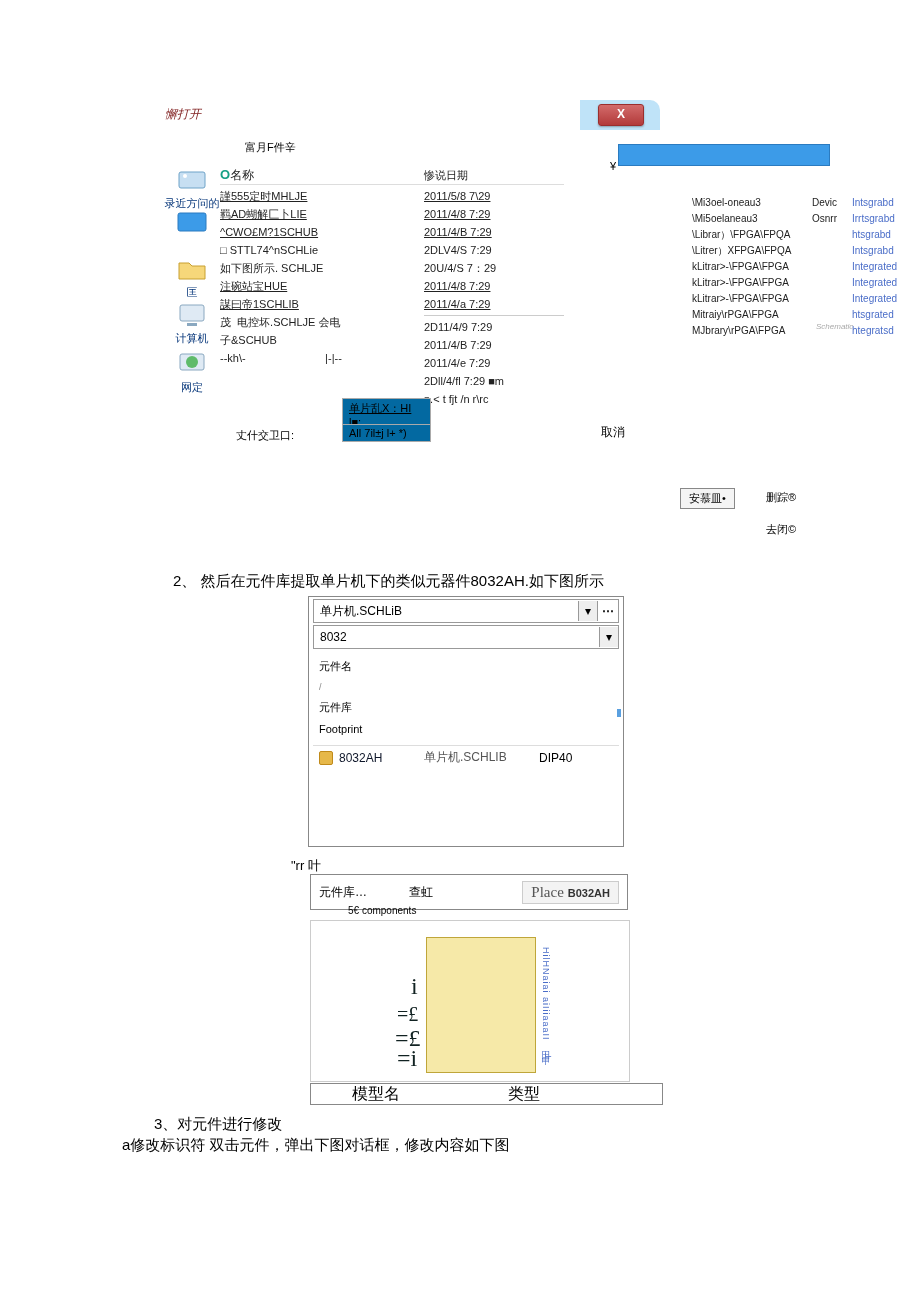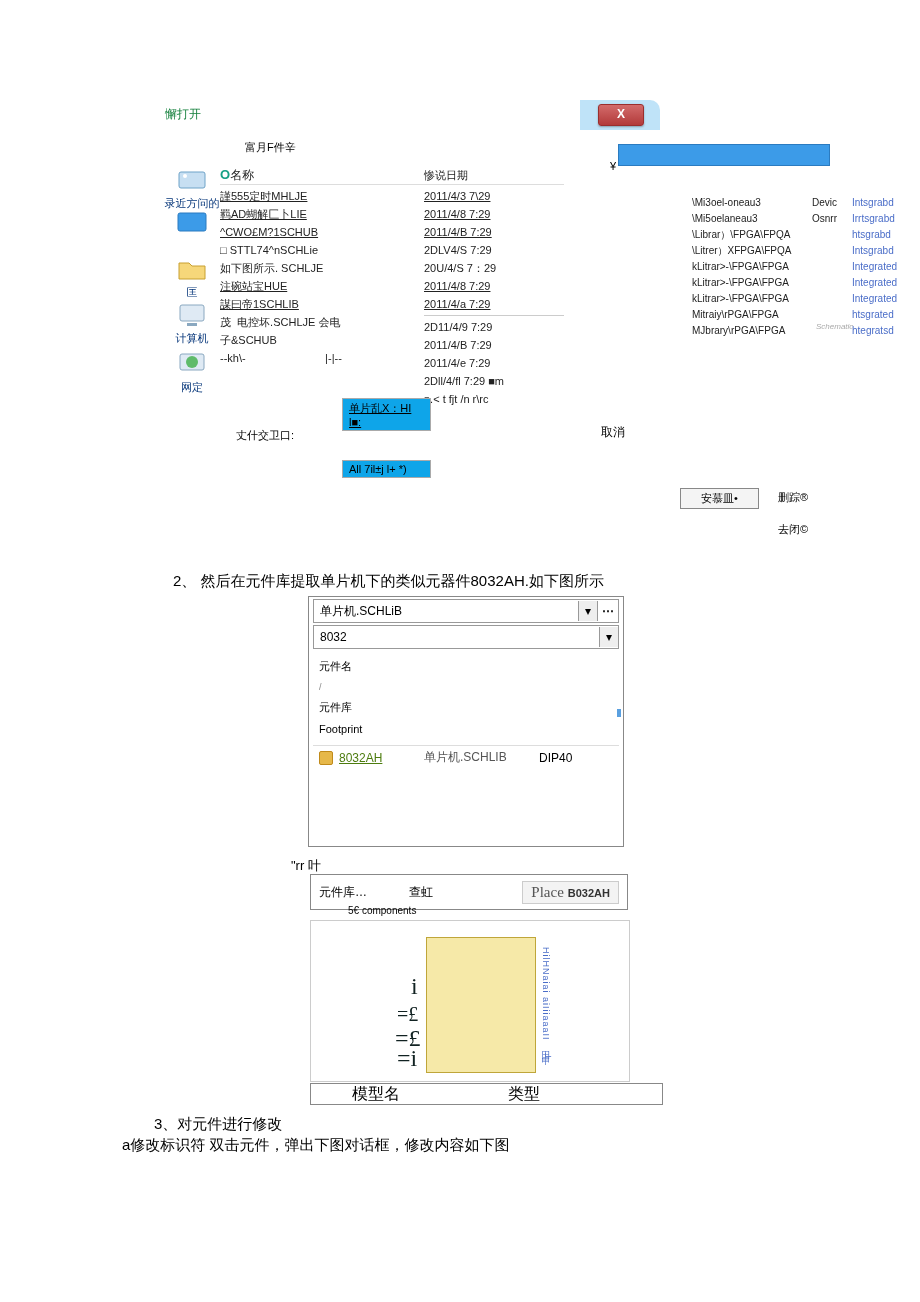--- a/index.html
+++ b/index.html
@@ -14,22 +14,23 @@
   .page {
     position: relative;
     width: 920px;
     min-height: 1302px;
   }
   
   .open-title {
     position: absolute;
     left: 165px;
     top: 106px;
-    color: #15803d;
-    font-size: 12px;
+    color: #7f1d1d;
+    font-size: 12px;
+    font-style: italic;
   }
   .open-sub {
     position: absolute;
     left: 245px;
     top: 140px;
     font-size: 11px;
   }
   .close-x {
     position: absolute;
     left: 598px;
@@ -109,26 +110,26 @@
   }
   .dates .hdr { border-bottom:1px solid #ddd; margin-bottom:2px;}
   .dates .u { text-decoration: underline;}
   .dates .sep { border-top:1px solid #ccc; margin-top:2px; padding-top:2px;}
   
   .combo {
     position: absolute;
     border: 1px solid #aaa;
     font-size: 11px;
     padding: 2px 6px;
-    background: #0ea5e9;
+    background: #0369a1;
     text-decoration: underline;
   }
   .open-lbl1 { position:absolute; left:236px; top:428px; font-size:11px;}
   .combo1 { left:342px; top:398px; width:75px;}
-  .combo2 { left:342px; top:424px; width:75px; text-decoration:none;margin-top:36px;}
+  .combo2 { left:342px; top:424px; width:75px; text-decoration:none;}
   .cancel-btn {
     position: absolute;
     left: 601px; top: 424px;
     font-size: 12px;
   }
   
   .lib-list {
     position: absolute;
     left: 667px; top: 195px;
     font-size: 10px;
@@ -137,21 +138,21 @@
     margin-left: 25px;
   }
   .lib-list div span.c1 { display:inline-block; width:120px;}
   .lib-list div span.c2 { display:inline-block; width:40px;}
   .lib-list .blue { color:#4a6dc8;}
   .stamp { position:absolute; left:816px; top:322px; font-size:8px; color:#aaa; font-style:italic;}
   
   .ubtn {
     position: absolute;
     border: 1px solid #888;
-    padding: 2px 20px;
+    padding: 2px 8px;
     font-size: 11px;
     background: #f4f4f4;
   }
   .ubtn1 { left:680px; top:488px;}
   .ubtn2 { left:758px; top:488px; border:none; background:none;}
   .ubtn3 { left:758px; top:520px; border:none; background:none;}
   
   .step {
     position: absolute;
     font-size: 15px;
@@ -188,21 +189,21 @@
   .lp-list {
     margin: 0 4px;
     height: 100px;
     border-top:1px solid #ddd;
   }
   .lp-list .row { display:flex; padding:3px 6px; align-items:center;}
   .lp-list .ic {
     width:12px; height:12px; background:#e6b84a; border:1px solid #c08a1a;
     margin-right:6px; border-radius:2px;
   }
-  .lp-list .c1 { width:85px; color:#4d7c0f;text-decoration:underline;}
+  .lp-list .c1 { width:85px; color:#0f172a;}
   .lp-list .c2 { width:115px; color:#555;}
   .tiny-blue { position:absolute; left:617px; top:709px; width:4px; height:8px; background:#5aa0e0;}
 
   .rrleaf { position:absolute; left:291px; top:857px; font-size:13px;}
   .actionbar {
     position: absolute;
     left: 310px; top: 874px;
     width: 318px;
     height: 36px;
     border: 1px solid #888;
@@ -318,21 +319,21 @@
       <div class="first-u">注碗站宝HUE</div>
       <div class="first-u">謀曰帝1SCHLIB</div>
       <div></div>
       <div>茂  电控坏.SCHLJE 会电</div>
       <div>子&amp;SCHUB</div>
       <div></div>
       <div>--kh\-                          |-|--</div>
     </div>
   <div class="dates">
     <div class="hdr">惨说日期</div>
-  <div class="u">2011/4/3 7\29</div>
+  <div class="u">2011/5/8 7\29</div>
       <div class="u">2011/4/8 7:29</div>
       <div class="u">2011/4/B 7:29</div>
       <div>2DLV4/S 7:29</div>
       <div>20U/4/S 7：29</div>
       <div class="u">2011/4/8 7:29</div>
       <div class="u">2011/4/a 7:29</div>
       <div class="sep">2D11/4/9    7:29</div>
       <div>2011/4/B    7:29</div>
       <div>2011/4/e    7:29</div>
       <div>2Dll/4/fl  7:29  ■m</div>

